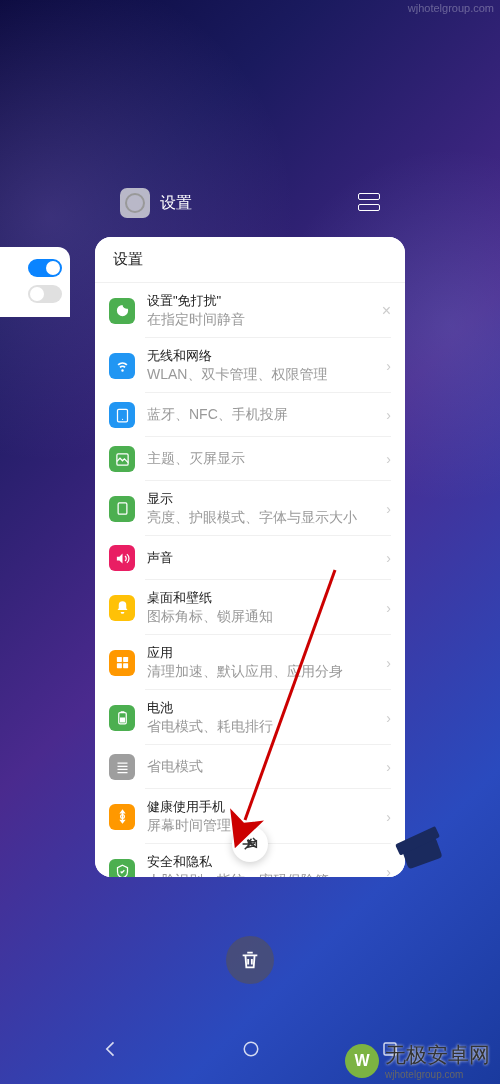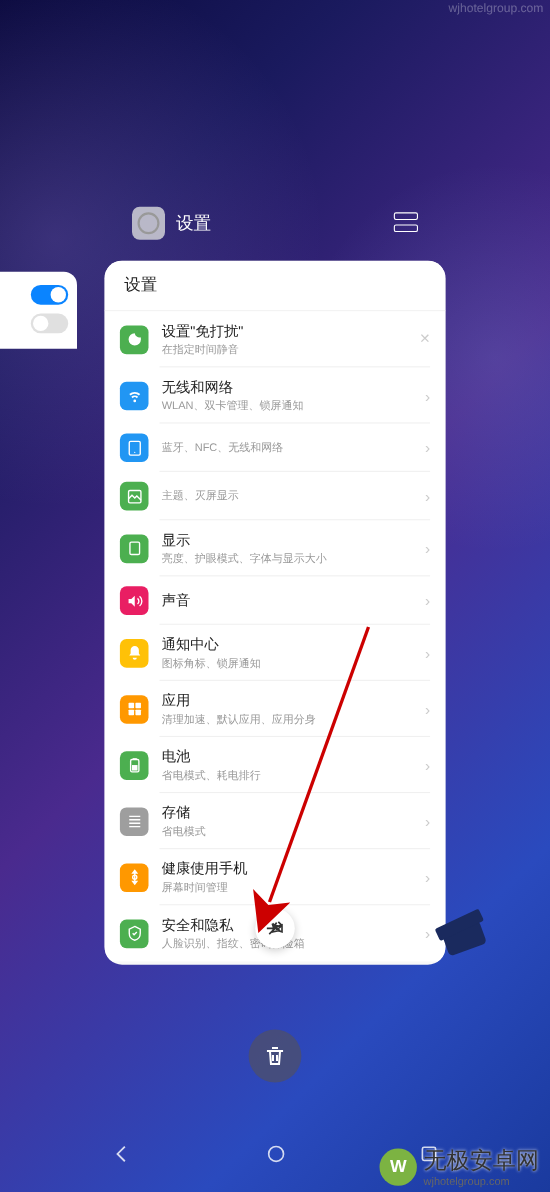--- a/index.html
+++ b/index.html
@@ -20,21 +20,21 @@
 .toggle.off::after{left:2px}
 .card-main{position:absolute;top:237px;left:95px;width:310px;height:640px;background:#f8f8f8;border-radius:16px;overflow:hidden}
 .card-title{background:#fff;padding:13px 18px;font-size:15px;font-weight:500;color:#222;border-bottom:1px solid #f0f0f0}
 .list{background:#fff}
 .item{display:flex;align-items:center;padding:9px 14px;position:relative}
 .item:not(:last-child)::after{content:"";position:absolute;bottom:0;left:50px;right:14px;height:1px;background:#f0f0f0}
 .icon-box{width:26px;height:26px;border-radius:6px;margin-right:12px;display:flex;align-items:center;justify-content:center;flex-shrink:0}
 .icon-box svg{width:15px;height:15px;fill:#fff}
 .text{flex:1;min-width:0}
 .title{font-size:13px;color:#222;margin-bottom:1px}
-.sub{font-size:10px;color:#999}
+.sub{font-size:14px;color:#999}
 .chevron{color:#ccc;font-size:14px}
 .close-x{color:#ccc;font-size:16px;font-weight:300}
 .pin-btn{position:absolute;bottom:15px;left:50%;transform:translateX(-50%);width:36px;height:36px;background:#fff;border-radius:50%;display:flex;align-items:center;justify-content:center;box-shadow:0 2px 8px rgba(0,0,0,.2)}
 .trash-btn{position:absolute;bottom:100px;left:50%;transform:translateX(-50%);width:48px;height:48px;background:rgba(80,80,100,.7);border-radius:50%;display:flex;align-items:center;justify-content:center}
 .nav-bar{position:absolute;bottom:15px;left:0;right:0;height:40px;display:flex;justify-content:space-around;align-items:center;padding:0 40px}
 .arrow{position:absolute;top:550px;left:230px;pointer-events:none}
 .logo{position:absolute;bottom:4px;right:10px;display:flex;align-items:center;gap:6px}
 .logo-icon{width:34px;height:34px;background:#7cb342;border-radius:50%;display:flex;align-items:center;justify-content:center;color:#fff;font-weight:bold;font-size:16px}
 .logo-text{font-size:21px;color:#333;text-shadow:0 0 3px #fff}
 .logo-sub{font-size:10px;color:#666}
@@ -82,33 +82,33 @@
         <span class="close-x">×</span>
       </div>
       <div class="item">
         <div class="icon-box" style="background:#2196f3">
           <svg viewBox="0 0 24 24">
             <path d="M12 18a2 2 0 100 4 2 2 0 000-4zM4 10a12 12 0 0116 0l-2 2a9 9 0 00-12 0zM7 14a7 7 0 0110 0l-2 2a4 4 0 00-6 0z"></path>
           </svg>
         </div>
         <div class="text">
           <div class="title">无线和网络</div>
-          <div class="sub">WLAN、双卡管理、锁屏通知</div>
+          <div class="sub">WLAN、双卡管理、权限管理</div>
         </div>
         <span class="chevron">›</span>
       </div>
       <div class="item">
         <div class="icon-box" style="background:#2196f3">
           <svg viewBox="0 0 24 24">
             <rect x="4" y="2" width="16" height="20" rx="2" fill="none" stroke="#fff" stroke-width="2"></rect>
             <circle cx="12" cy="18" r="1"></circle>
           </svg>
         </div>
         <div class="text">
-          <div class="sub">蓝牙、NFC、无线和网络</div>
+          <div class="sub">蓝牙、NFC、手机投屏</div>
         </div>
         <span class="chevron">›</span>
       </div>
       <div class="item">
         <div class="icon-box" style="background:#4caf50">
           <svg viewBox="0 0 24 24">
             <rect x="3" y="3" width="18" height="18" rx="2" fill="none" stroke="#fff" stroke-width="2"></rect>
             <path d="M3 15l5-5 4 4 3-3 6 6" fill="none" stroke="#fff" stroke-width="2"></path>
           </svg>
         </div>
@@ -141,21 +141,21 @@
         </div>
         <span class="chevron">›</span>
       </div>
       <div class="item">
         <div class="icon-box" style="background:#ffc107">
           <svg viewBox="0 0 24 24">
             <path d="M12 2a6 6 0 00-6 6v5l-2 3h16l-2-3V8a6 6 0 00-6-6zM9 19a3 3 0 006 0"></path>
           </svg>
         </div>
         <div class="text">
-          <div class="title">通知中心</div>
+          <div class="title">桌面和壁纸</div>
           <div class="sub">图标角标、锁屏通知</div>
         </div>
         <span class="chevron">›</span>
       </div>
       <div class="item">
         <div class="icon-box" style="background:#ff9800">
           <svg viewBox="0 0 24 24">
             <rect x="3" y="3" width="8" height="8" rx="1"></rect>
             <rect x="13" y="3" width="8" height="8" rx="1"></rect>
             <rect x="3" y="13" width="8" height="8" rx="1"></rect>
@@ -182,21 +182,20 @@
         </div>
         <span class="chevron">›</span>
       </div>
       <div class="item">
         <div class="icon-box" style="background:#9e9e9e">
           <svg viewBox="0 0 24 24">
             <path d="M4 5h16M4 10h16M4 15h16M4 20h16" stroke="#fff" stroke-width="2"></path>
           </svg>
         </div>
         <div class="text">
-          <div class="title">存储</div>
           <div class="sub">省电模式</div>
         </div>
         <span class="chevron">›</span>
       </div>
       <div class="item">
         <div class="icon-box" style="background:#ff9800">
           <svg viewBox="0 0 24 24">
             <path d="M12 2v20M12 2l-3 4h6zM12 22l-3-4h6z" stroke="#fff" stroke-width="2" fill="#fff"></path>
             <circle cx="12" cy="12" r="3" fill="none" stroke="#fff" stroke-width="2"></circle>
           </svg>

